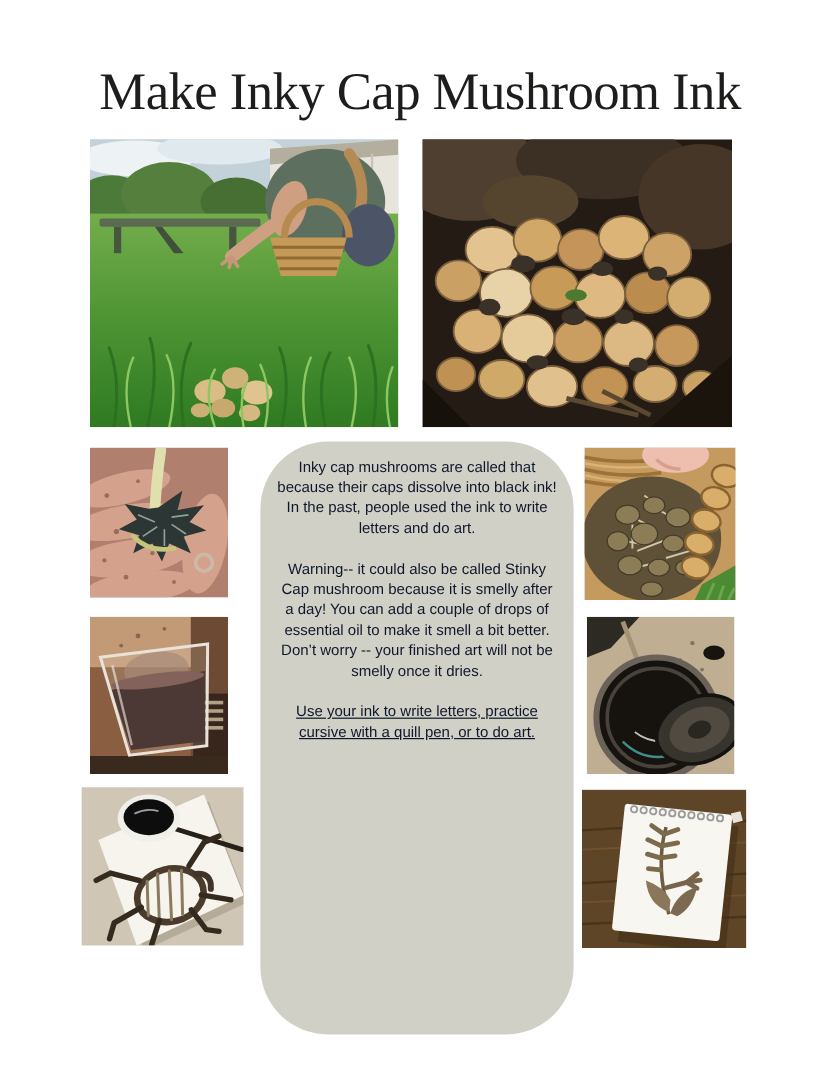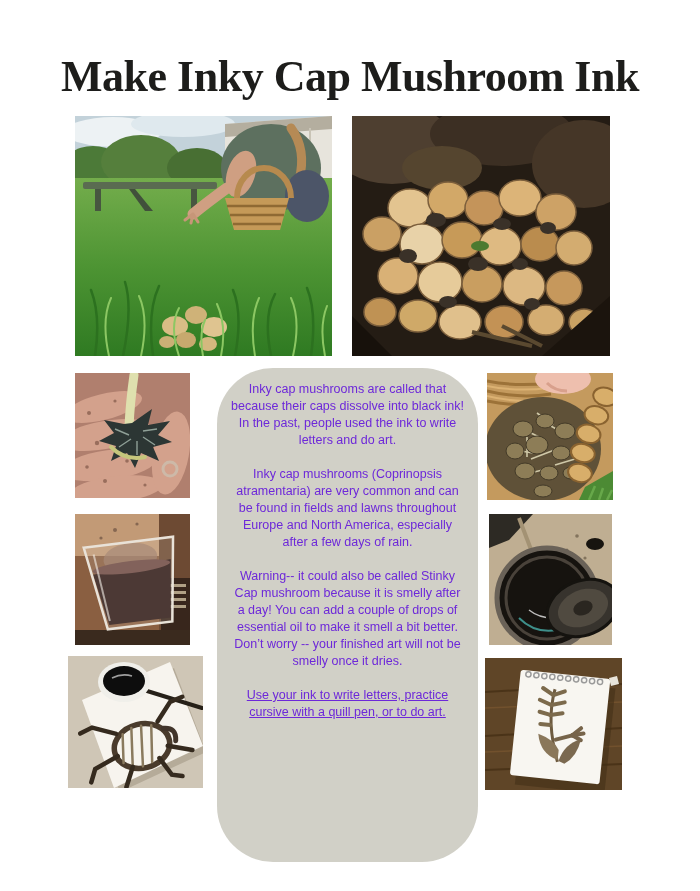--- a/index.html
+++ b/index.html
@@ -1,21 +1,21 @@
 <!DOCTYPE html>
 <html><head>
 <meta charset="utf-8">
 <style>
   html,body{margin:0;padding:0;}
   body{background:#ffffff;font-family:"Liberation Sans",sans-serif;}
   .page{position:relative;width:700px;height:891px;background:#ffffff;overflow:hidden;margin:0;}
   h1.title{
     position:absolute;top:54px;left:0;width:700px;margin:0;
     text-align:center;font-family:"Liberation Serif","DejaVu Serif",serif;
-    font-weight:bold;font-size:44px;line-height:1.05;letter-spacing:-0.5px;color:#1d1d1b;
+    font-weight:normal;font-size:44px;line-height:1.05;letter-spacing:-0.5px;color:#1d1d1b;
   }
   .ph{position:absolute;overflow:hidden;margin:0;padding:0;background:#ddd;}
   .ph svg{display:block;width:100%;height:100%;}
   .ph-tl{left:75px;top:116px;width:257px;height:240px;}
   .ph-tr{left:352px;top:116px;width:258px;height:240px;}
   .ph-l1{left:75px;top:373px;width:115px;height:125px;}
   .ph-l2{left:75px;top:514px;width:115px;height:131px;}
   .ph-l3{left:68px;top:656px;width:135px;height:132px;}
   .ph-r1{left:487px;top:373px;width:126px;height:127px;}
   .ph-r2{left:489px;top:514px;width:123px;height:131px;}
@@ -351,20 +351,19 @@
             <path d="M88,76 l8,-8"></path>
             <path d="M88,76 l11,-3"></path>
             <path d="M88,76 l9,4"></path>
         </g>
         <path d="M76,102 q-18,-4 -22,-24 q16,4 22,14 z" fill="#8a775a"></path>
         <path d="M77,103 q4,-18 20,-24 q-2,18 -14,26 z" fill="#7b6950"></path>
       </g>
     </svg>
   </figure>
 
-  <section class="infobox" style="background: rgb(209, 208, 199); color: #6d28d9;">
+  <section class="infobox" style="background: rgb(209, 208, 199); color: #0f172a;">
     <p>Inky cap mushrooms are called that because their caps dissolve into black ink! In the past, people used the ink to write letters and do art.</p>
-    <p>Inky cap mushrooms (Coprinopsis atramentaria) are very common and can be found in fields and lawns throughout Europe and North America, especially after a few days of rain.</p>
     <p>Warning-- it could also be called Stinky Cap mushroom because it is smelly after a day! You can add a couple of drops of essential oil to make it smell a bit better. Don’t worry -- your finished art will not be smelly once it dries.</p>
     <p>Use your ink to write letters, practice cursive with a quill pen, or to do art.</p>
   </section>
 
 </div>
 
 </body></html>

